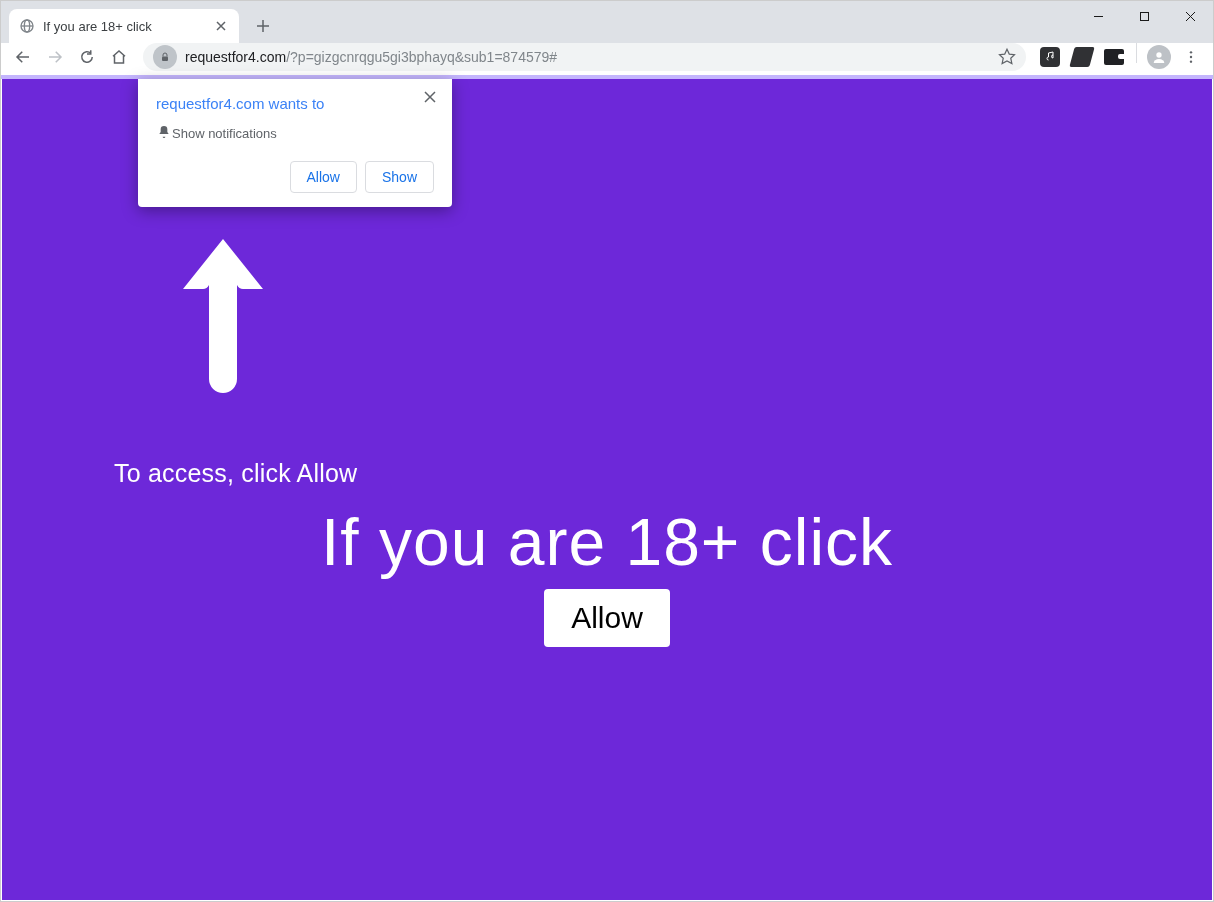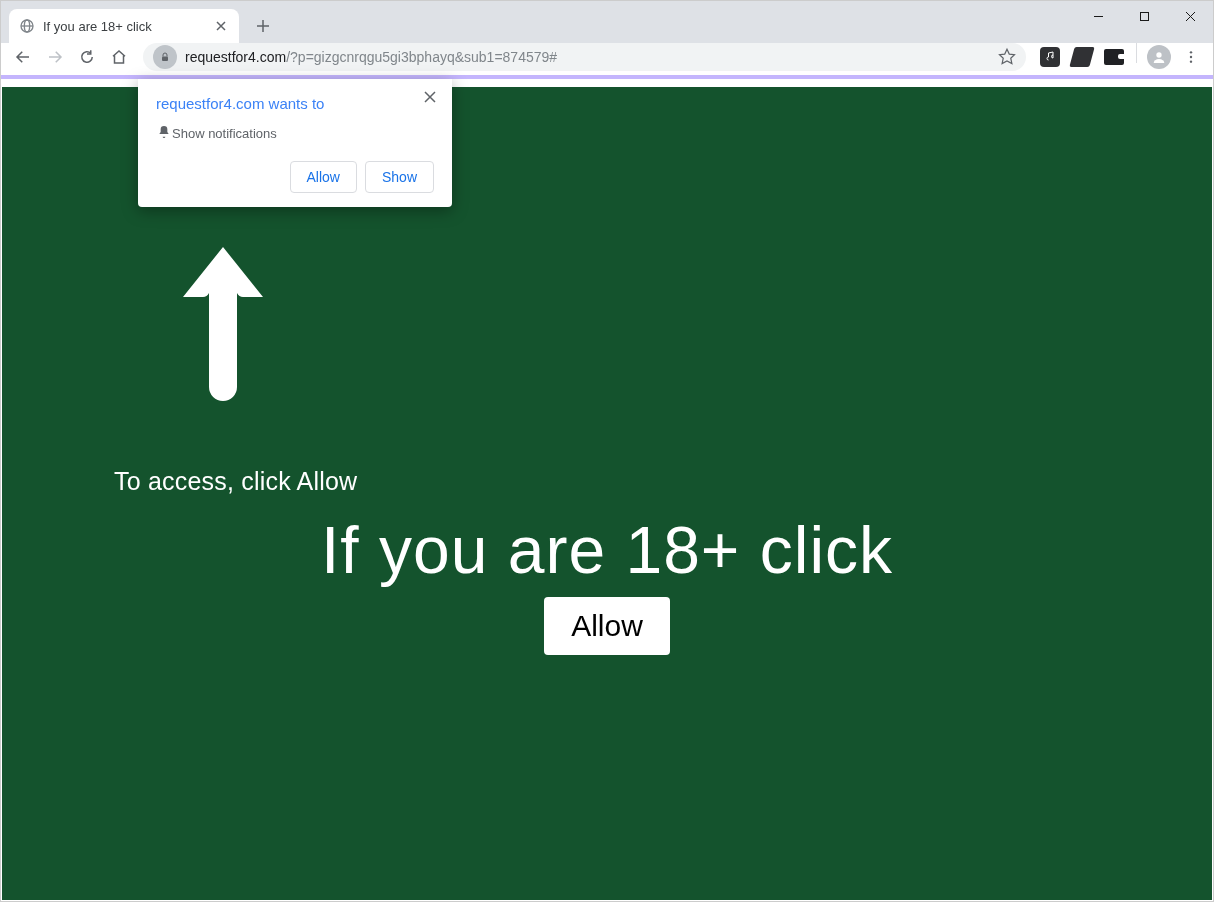--- a/index.html
+++ b/index.html
@@ -150,23 +150,22 @@
     width: 24px; height: 24px;
     border-radius: 50%;
     background: #bdc1c6;
     display: flex; align-items: center; justify-content: center;
     color: #fff;
   }
   
   .page {
     position: absolute;
     left: 1px; right: 1px; top: 78px; bottom: 1px;
-    background: #14532d;
+    background: #6d28d9;
     color: #fff;
-    margin-top: 8px;
   }
   .arrow-up {
     position: absolute;
     left: 171px; top: 150px;
   }
   .access-text {
     position: absolute;
     left: 112px; top: 380px;
     font-size: 25px;
     font-weight: 400;

